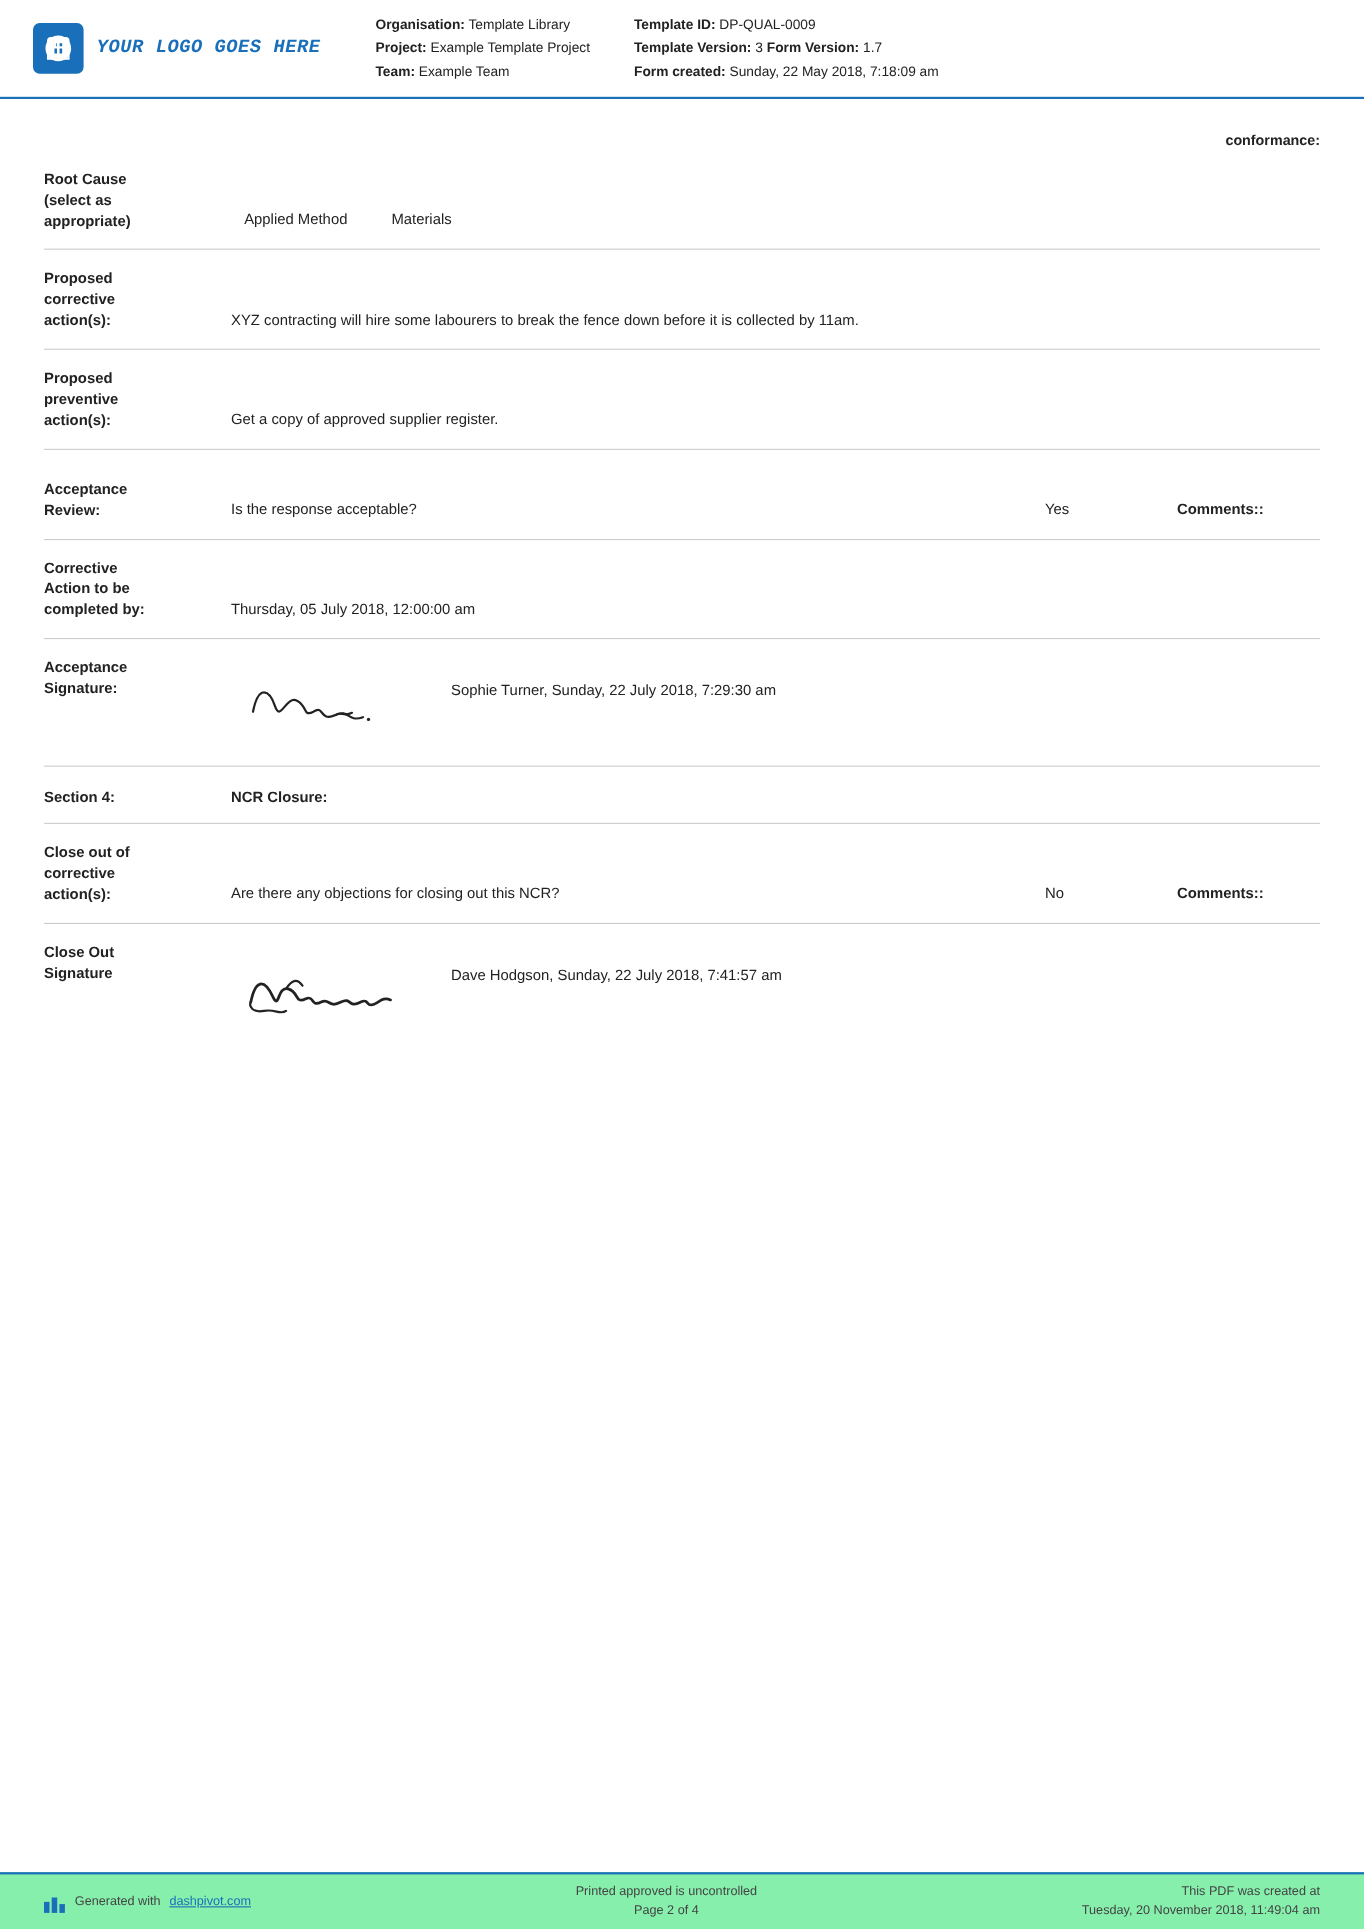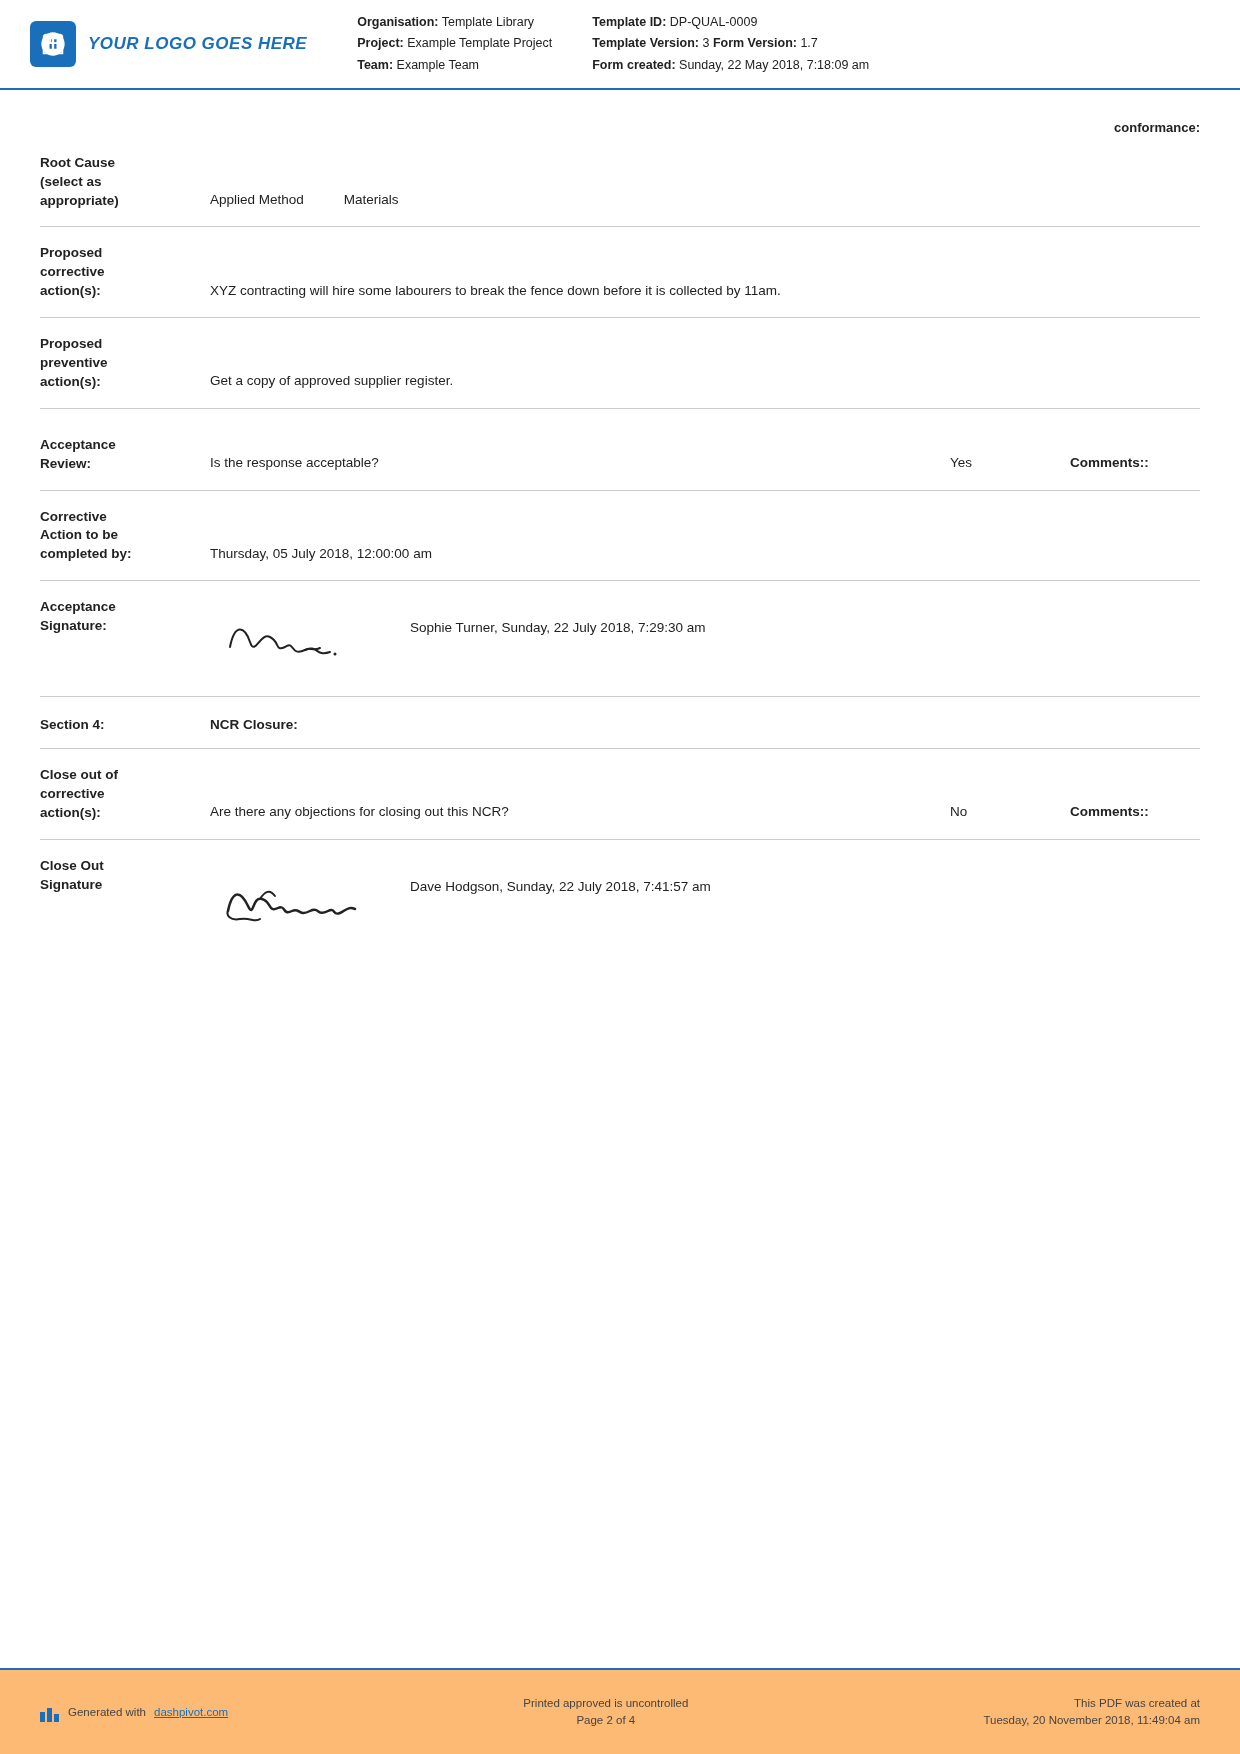--- a/index.html
+++ b/index.html
@@ -41,20 +41,21 @@
       width: 28px;
       height: 28px;
       fill: #fff;
     }
     .logo-text {
       font-size: 17px;
       font-weight: bold;
       color: #1a6fba;
       font-style: italic;
       letter-spacing: 0.5px;
+      font-family: Liberation Mono, monospace;
     }
     .header-meta {
       flex: 1;
       display: flex;
       gap: 40px;
       align-items: center;
       padding-left: 30px;
     }
     .header-meta-col {
       font-size: 12.5px;
@@ -109,20 +110,21 @@
       padding: 10px 0 8px 0;
       text-align: right;
     }
 
     
     .root-cause-values {
       display: flex;
       gap: 40px;
       font-size: 13.5px;
       align-items: center;
+      margin-left: 12px;
     }
     .root-cause-item {
       display: flex;
       align-items: center;
       gap: 6px;
     }
 
     
     .acceptance-row {
       display: flex;
@@ -187,27 +189,27 @@
       margin: 6px 0;
     }
 
     
     .footer {
       position: absolute;
       bottom: 0;
       left: 0;
       right: 0;
       border-top: 2px solid #1a6fba;
-      padding: 25px 40px;
+      padding: 8px 40px;
       display: flex;
       justify-content: space-between;
       align-items: center;
       font-size: 11.5px;
       color: #444;
-      background: #fdba74;
+      background: #86efac;
     }
     .footer-left {
       display: flex;
       align-items: center;
       gap: 8px;
     }
     .footer-logo {
       width: 20px;
       height: 20px;
       display: flex;

